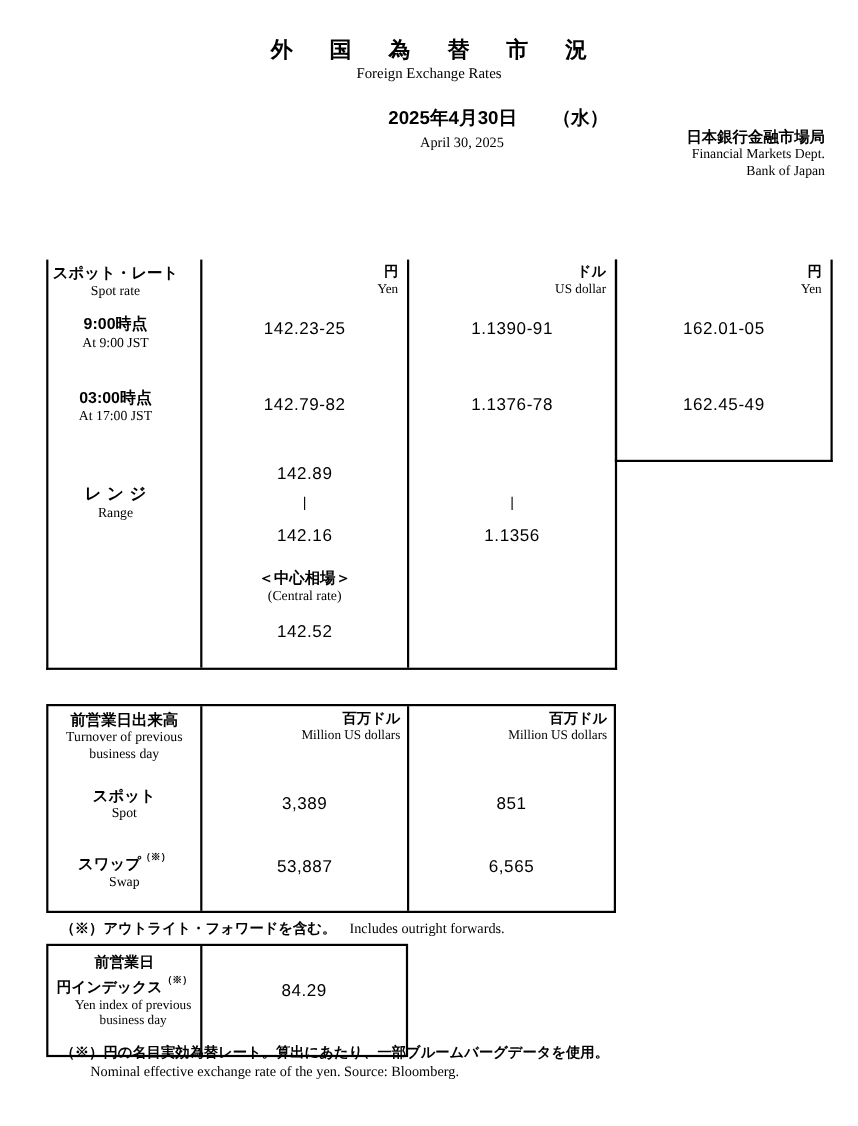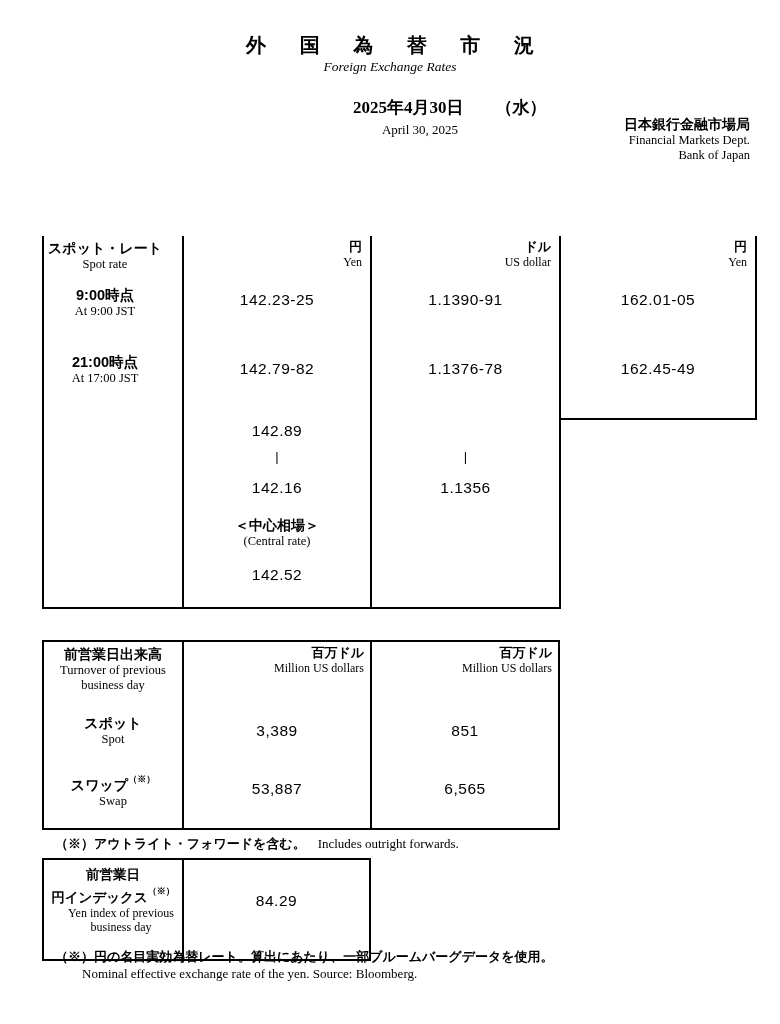--- a/index.html
+++ b/index.html
@@ -10,22 +10,22 @@
   }
   .jp{font-family:"Liberation Sans", sans-serif;font-weight:bold;}
   .en{font-family:"Liberation Serif", serif;font-weight:normal;}
   .num{font-family:"Liberation Sans", sans-serif;font-weight:500;letter-spacing:.5px;}
   .abs{position:absolute;}
   .ctr{text-align:center;}
   .sup{font-size:9px;vertical-align:8px;font-weight:bold;letter-spacing:0;}
 
   
   .title-jp{top:32px;left:0;width:100%;font-size:20px;letter-spacing:14px;text-indent:14px;}
-  .title-en{top:59px;left:0;width:100%;font-size:13.5px;font-style:italic;}
-  .date-jp{top:96px;left:353px;font-size:17px;font-family:Liberation Serif, serif;}
+  .title-en{top:59px;left:0;width:100%;font-size:13.5px;}
+  .date-jp{top:96px;left:353px;font-size:17px;}
   .date-wd{margin-left:32px;}
   .date-en{top:122px;left:355px;width:130px;text-align:center;font-size:13px;}
   .dept{top:117px;right:30px;text-align:right;line-height:15.5px;}
   .dept .jp-line{font-size:14px;}
   .dept .en-line{font-size:12.5px;}
 
   
   .rt-header{left:42px;top:190px;width:715px;height:46px;border:2px solid #000;box-sizing:border-box;display:flex;}
   .rt-header .hcell{box-sizing:border-box;padding-top:4px;text-align:center;}
   .rt-header .hcell + .hcell{border-left:2px solid #000;}
@@ -90,22 +90,26 @@
     <div class="col col-label">
       <div class="lbl" style="top:3px;">
         <span class="jp">スポット・レート</span>
         <span class="en">Spot rate</span>
       </div>
       <div class="lbl" style="top:50px;">
         <span class="jp" style="font-size:14.5px;">9:00時点</span>
         <span class="en">At 9:00 JST</span>
       </div>
       <div class="lbl" style="top:117px;">
-        <span class="jp" style="font-size:14.5px;">21:00時点</span>
+        <span class="jp" style="font-size:14.5px;">03:00時点</span>
         <span class="en">At 17:00 JST</span>
+      </div>
+      <div class="lbl" style="top:205px;">
+        <span class="jp" style="font-size:15px;letter-spacing:5px;text-indent:5px;">レンジ</span>
+        <span class="en">Range</span>
       </div>
     </div>
 
     <div class="col col-usdjpy">
       <div class="unit">
         <span class="jp">円</span>
         <span class="en">Yen</span>
       </div>
       <div class="val num" style="top:55px;">142.23-25</div>
       <div class="val num" style="top:124px;">142.79-82</div>

